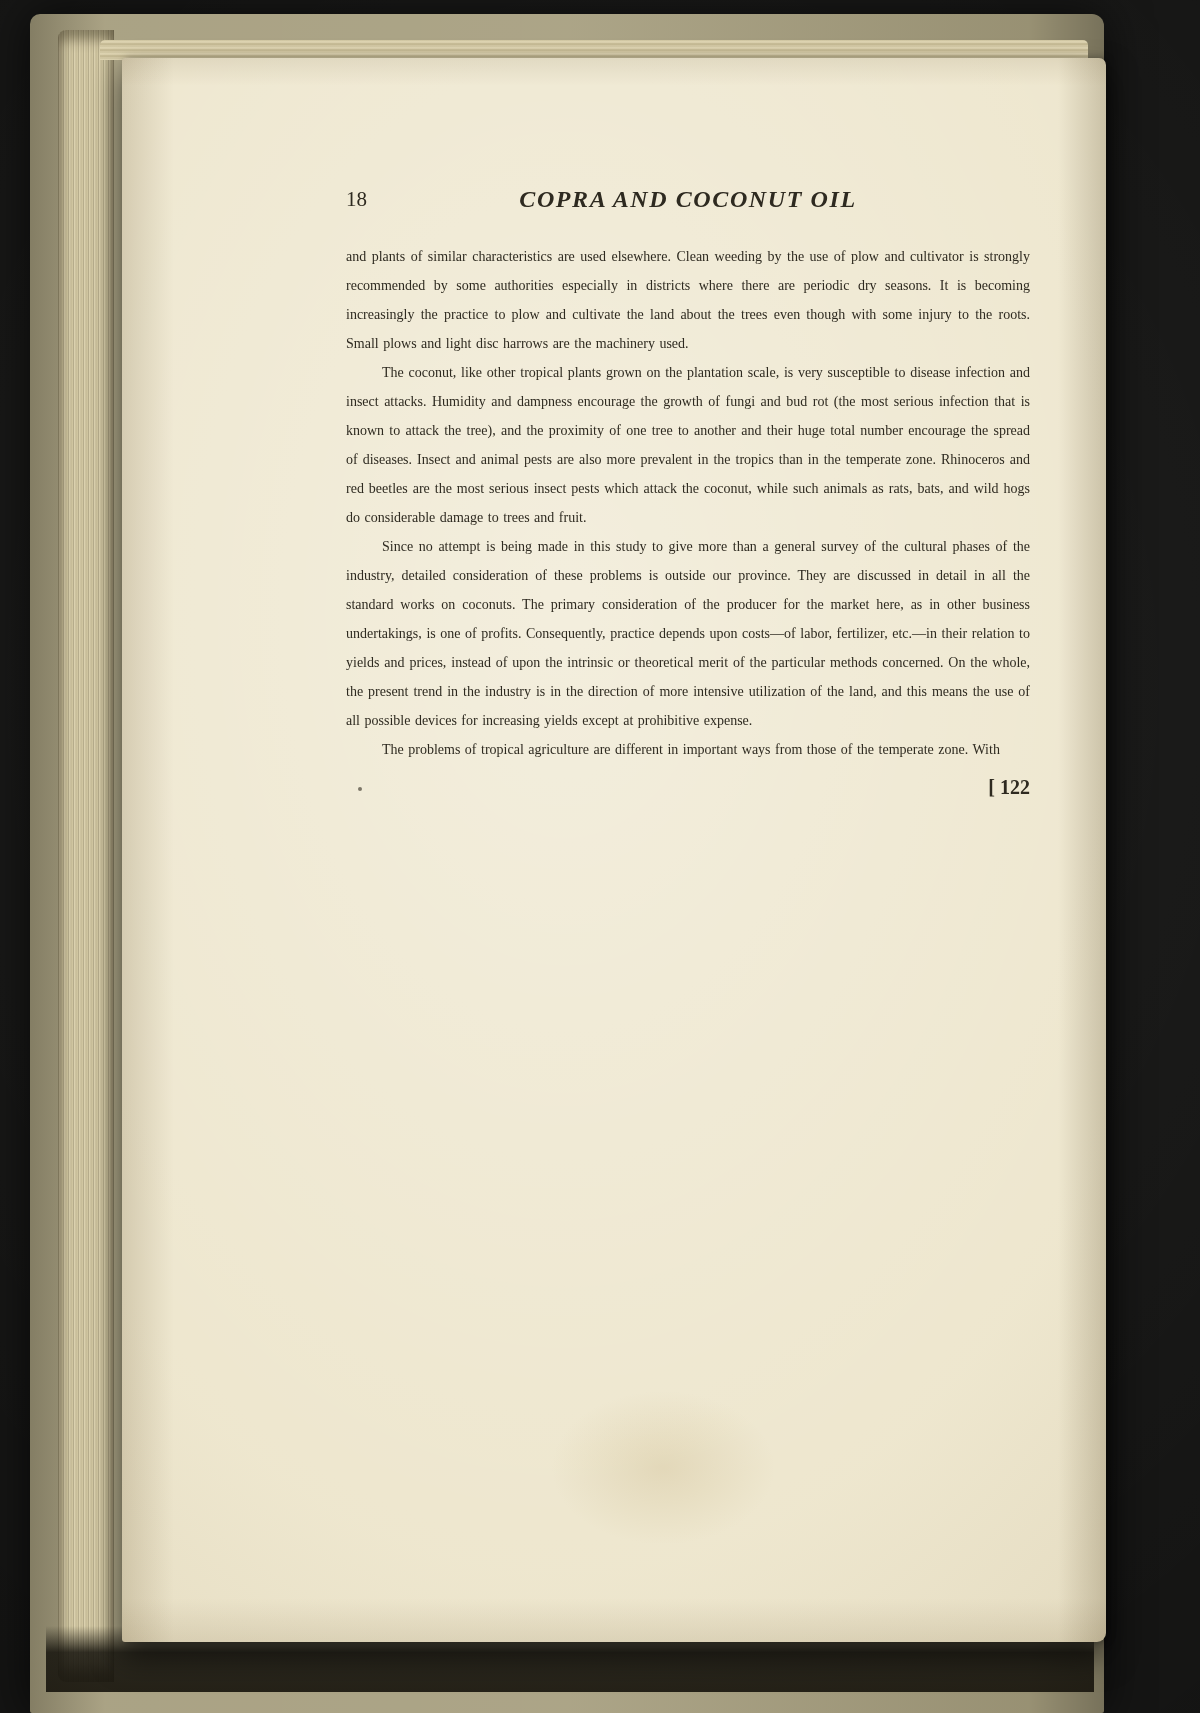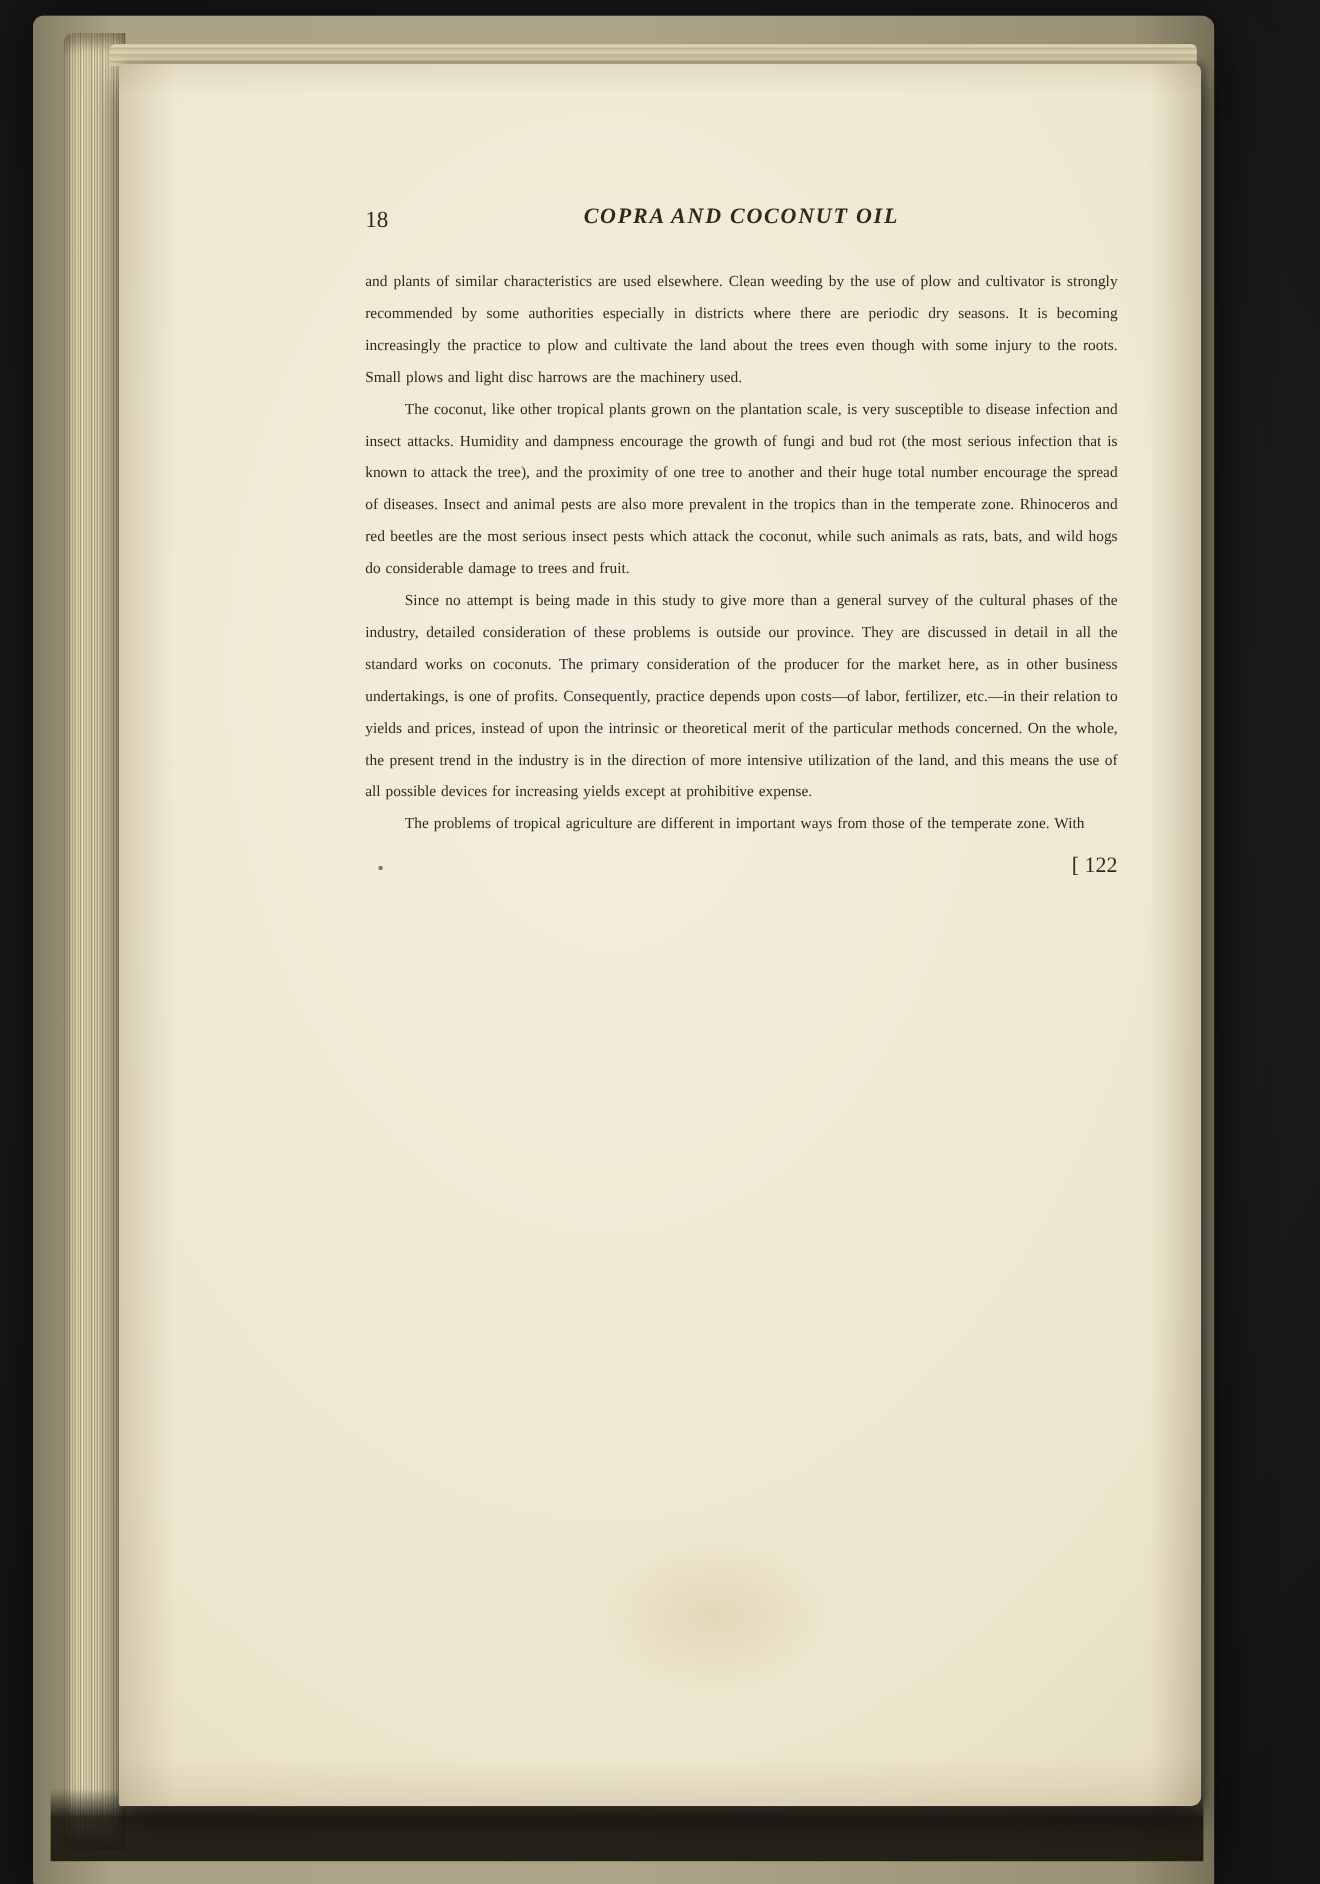--- a/index.html
+++ b/index.html
@@ -56,21 +56,21 @@
     position: absolute;
     left: 46px; top: 1626px;
     width: 1048px; height: 66px;
     background: linear-gradient(180deg,
       rgba(20,18,12,0) 0%, rgba(20,18,12,0.85) 40%, rgba(26,23,15,0.92) 100%);
   }
 
   
   .page {
     position: absolute;
-    left: 108px; top: 58px;
+    left: 122px; top: 58px;
     width: 984px; height: 1584px;
     background-color: var(--color-paper, #ece4c9);
     background-image:
       linear-gradient(90deg,  rgba(120,100,60,0.22) 0px, rgba(120,100,60,0) 52px),
       linear-gradient(270deg, rgba(100,85,50,0.26)  0px, rgba(100,85,50,0)  48px),
       linear-gradient(180deg, rgba(120,100,60,0.12) 0px, rgba(120,100,60,0) 28px),
       linear-gradient(0deg,   rgba(120,100,60,0.14) 0px, rgba(120,100,60,0) 44px),
       radial-gradient(160px 110px at 55% 89%, rgba(186,162,105,0.22), rgba(186,162,105,0) 70%),
       radial-gradient(120% 110% at 45% 35%,
         rgba(255,255,255,0.38) 0%, rgba(255,255,255,0.10) 55%, rgba(120,95,50,0.16) 100%);
@@ -89,38 +89,38 @@
   .page-head { position: relative; height: 30px; margin-bottom: 26px; }
   .page-number {
     position: absolute; left: 0; top: 1px;
     font-size: 21px;
   }
   .running-title {
     display: block;
     text-align: center;
     font-style: italic;
     font-weight: bold;
-    font-size: 20px;
+    font-size: 24px;
     letter-spacing: 1.6px;
   }
 
   .body-text p {
     margin: 0;
     font-size: 14px;
     line-height: 29px;
     text-align: justify;
     word-spacing: 1px;
   }
   .body-text p.indent { text-indent: 36px; }
 
   .folio {
     position: relative;
     margin-top: 12px;
     text-align: right;
-    font-weight: normal;
+    font-weight: bold;
     font-size: 20px;
   }
   .speck {
     position: absolute;
     left: 12px; top: 11px;
     width: 4px; height: 4px;
     border-radius: 50%;
     background: #4a4438;
     opacity: 0.7;
   }

